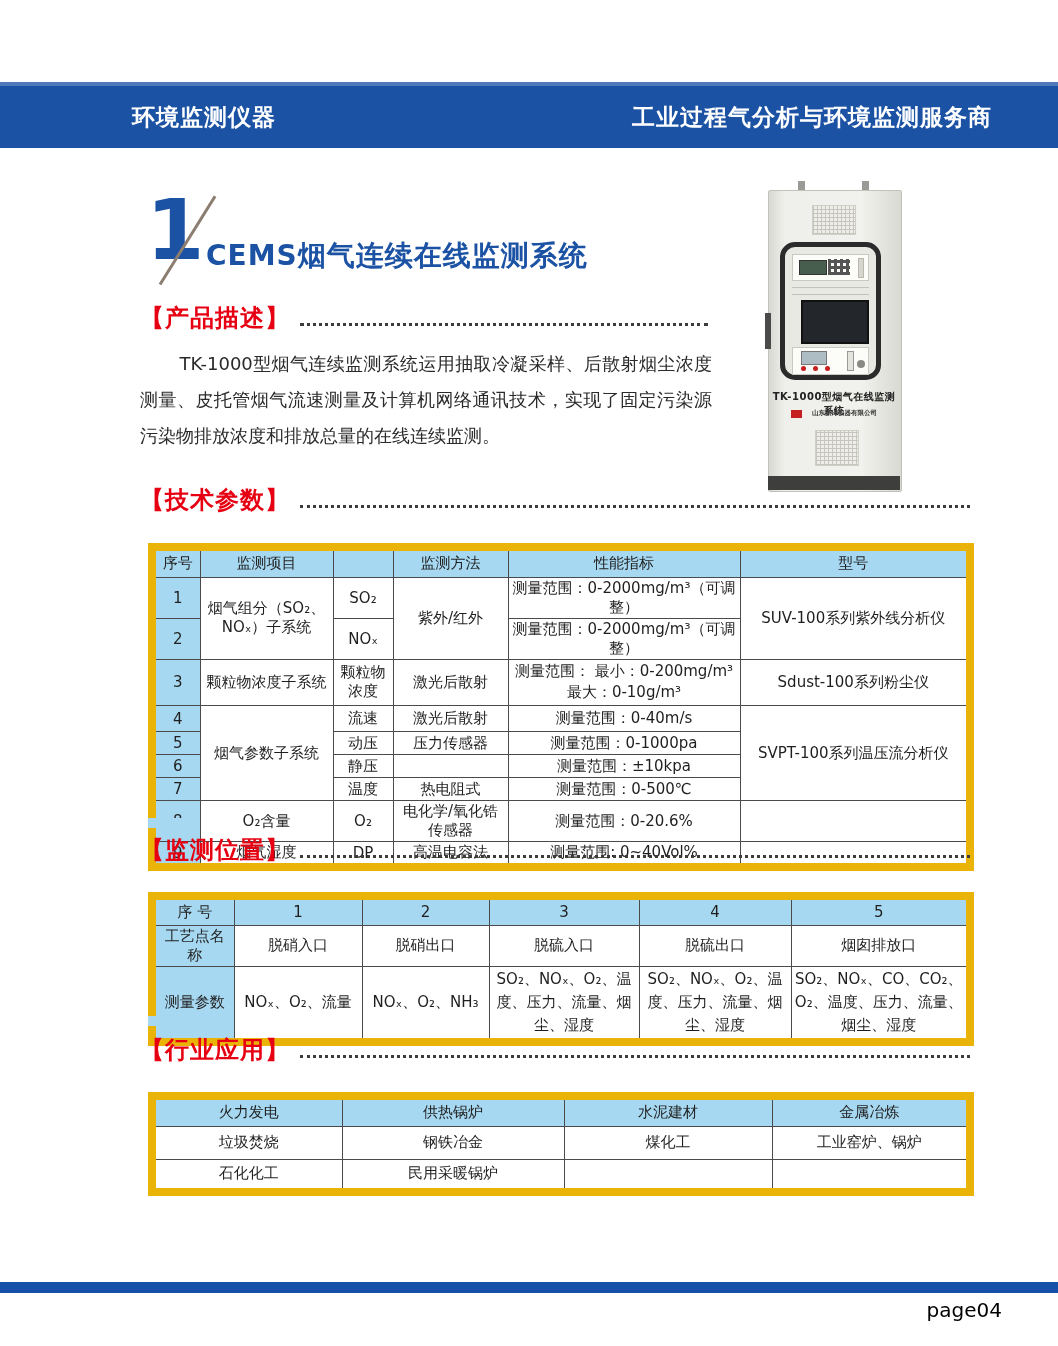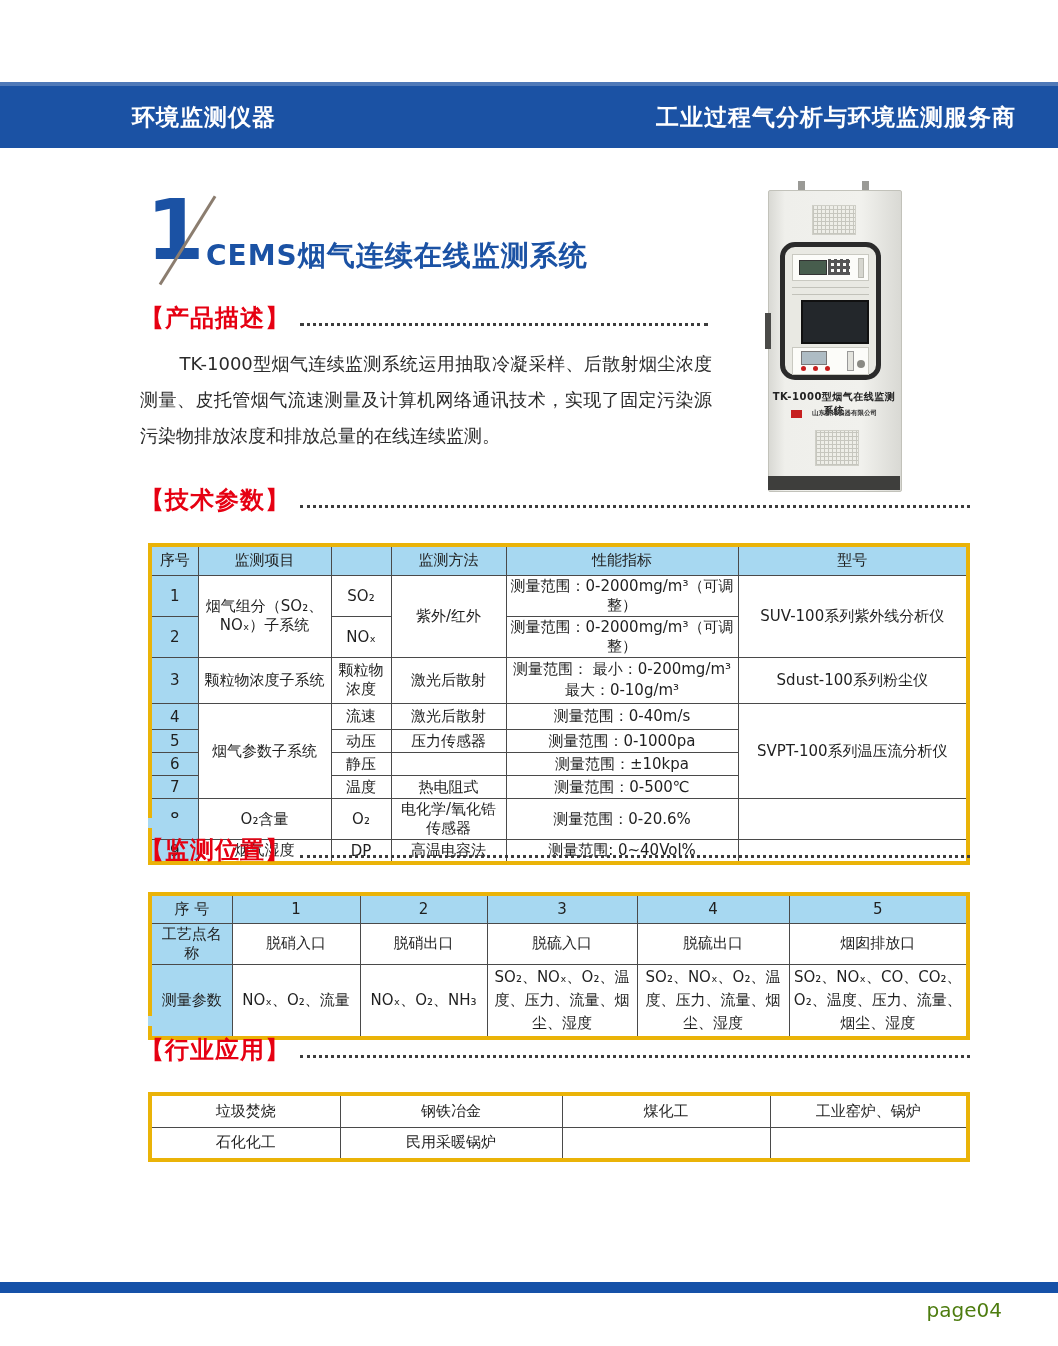--- a/index.html
+++ b/index.html
@@ -2,50 +2,50 @@
 <html><head>
 <meta charset="utf-8">
 <style>
   html,body{margin:0;padding:0;background:#fff;}
   body{width:1058px;height:1346px;font-family:"DejaVu Sans","Liberation Sans",sans-serif;position:relative;}
   .page{position:relative;width:1058px;height:1346px;background:#fff;overflow:hidden;}
 
   
   .top-bar{position:absolute;left:0;top:82px;width:1058px;height:66px;background:#1b52a4;
     border-top:4px solid #4f79b8;box-sizing:border-box;display:flex;align-items:center;
-    justify-content:space-between;padding:0 42px 0 132px;color:#fff;font-weight:bold;font-size:23px;letter-spacing:1px;}
+    justify-content:space-between;padding:0 66px 0 132px;color:#fff;font-weight:bold;font-size:23px;letter-spacing:1px;}
 
   
   .title-num{position:absolute;left:146px;top:188px;font-size:84px;font-weight:bold;color:#1b52a4;line-height:1;}
   .title-slash{position:absolute;left:160px;top:283px;width:104px;height:3px;background:#8b7d6f;
     transform:rotate(-58deg);transform-origin:left center;}
   .title-text{position:absolute;left:206px;top:237px;font-size:28px;font-weight:bold;color:#1b52a4;letter-spacing:1px;}
 
   
   .sec-head{position:absolute;display:flex;align-items:flex-end;}
   .sec-label{color:#e60012;font-size:24px;font-weight:bold;letter-spacing:1px;white-space:nowrap;}
   .dots{flex:1;height:0;border-bottom:3px dotted #3c3c3c;margin:0 0 8px 10px;}
 
   .desc{position:absolute;left:140px;top:346px;width:572px;margin:0;font-size:18px;line-height:36px;
     color:#2a2a2a;text-align:justify;text-indent:2.2em;}
 
   
   table.tbl{border-collapse:collapse;table-layout:fixed;position:absolute;background:#fff;}
   table.tbl td{border:1px solid #4a4a4a;text-align:center;vertical-align:middle;font-size:15px;
     color:#1f1f1f;padding:1px 3px;overflow:hidden;}
-  table.tbl{border:4px solid #eab308;}
+  table.tbl{border:8px solid #eab308;}
   td.hd{background:#a7d8f1;}
   td.sm{font-size:12px;}
   td.pre{white-space:pre-line;line-height:1.45;}
   td.wrapcell{font-size:15px;line-height:1.55;padding:2px 2px;}
   .stub{position:absolute;background:#a7d8f1;}
 
   
   .bottom-bar{position:absolute;left:0;top:1282px;width:1058px;height:11px;background:#1551a8;}
-  .page-num{position:absolute;right:56px;top:1298px;font-size:20px;color:#4d7c0f;}
+  .page-num{position:absolute;right:56px;top:1298px;font-size:20px;color:#000000;}
 
   
   .cabinet{position:absolute;left:750px;top:178px;width:210px;height:318px;}
   .cab-hook{position:absolute;width:7px;height:9px;background:#9a9a96;top:3px;}
   .cab-body{position:absolute;left:18px;top:12px;width:132px;height:300px;border:1px solid #c2c2ba;
     background:linear-gradient(90deg,#d9d9d4 0,#efefeb 12%,#f1f1ed 70%,#d9d9d4 100%);border-radius:2px;}
   .cab-topvent{position:absolute;left:62px;top:27px;width:42px;height:28px;background-color:#eeeee8;
     border:1px solid #cfcfc7;background-image:repeating-linear-gradient(0deg,#c6c6be 0 1px,transparent 1px 4px),
     repeating-linear-gradient(90deg,#c6c6be 0 1px,transparent 1px 4px);}
   .cab-window{position:absolute;left:30px;top:64px;width:101px;height:138px;border:5px solid #2b2b2b;
@@ -267,20 +267,26 @@
   </div>
 
   <table class="tbl" style="left:148px;top:1092px;width:818px;">
     <colgroup>
       <col style="width:190px">
         <col style="width:222px">
         <col style="width:208px">
         <col style="width:198px">
     </colgroup>
     <tbody>
+        <tr style="height:30px">
+      <td class="hd">火力发电</td>
+      <td class="hd">供热锅炉</td>
+      <td class="hd">水泥建材</td>
+      <td class="hd">金属冶炼</td>
+    </tr>
     <tr style="height:33px">
       <td>垃圾焚烧</td>
       <td>钢铁冶金</td>
       <td>煤化工</td>
       <td>工业窑炉、锅炉</td>
     </tr>
     <tr style="height:33px">
       <td>石化化工</td>
       <td>民用采暖锅炉</td>
       <td></td>

